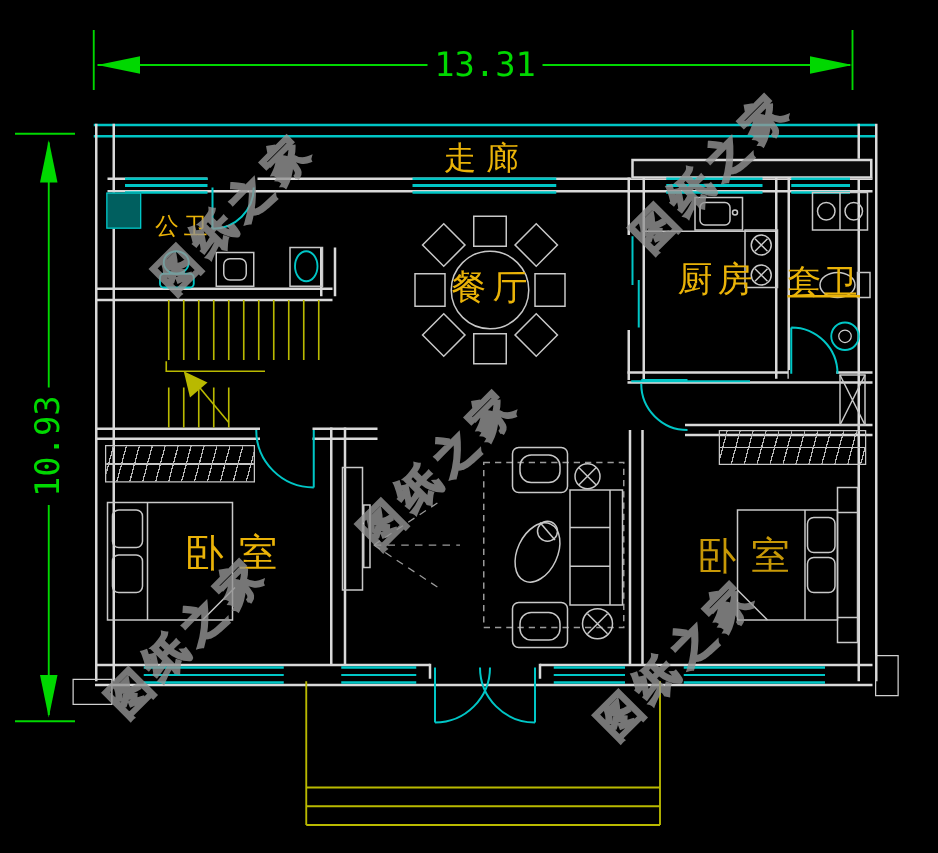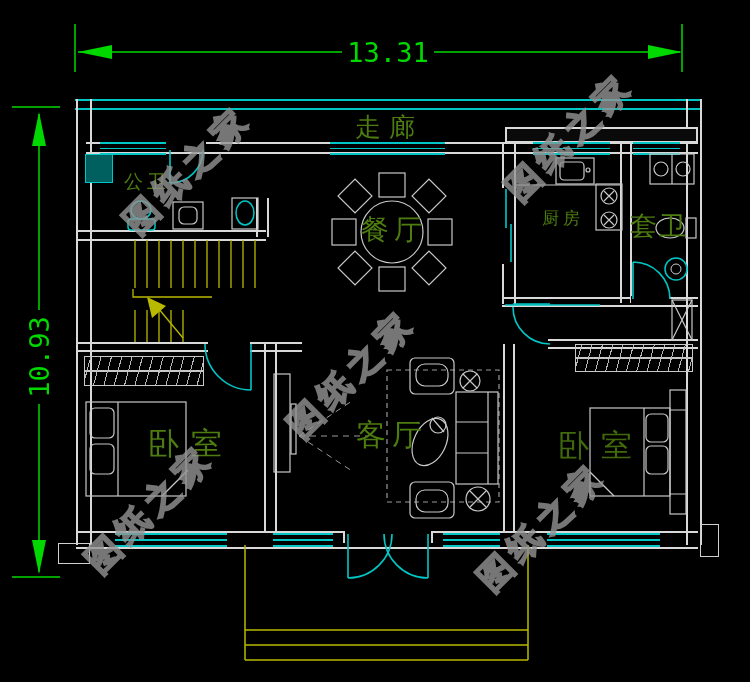--- a/index.html
+++ b/index.html
@@ -11,21 +11,21 @@
   .wallV{border-left:2px solid #d9d9d9;border-right:2px solid #d9d9d9;z-index:1;}
   .wallHt{border-top:2px solid #00c6c6;border-bottom:2px solid #00c6c6;z-index:1;}
   .thickband{background:#0a0a0a;border:2px solid #d9d9d9;z-index:1;}
   .gap{background:#000;z-index:2;}
   
   .winH{border-top:2px solid #00c6c6;border-bottom:2px solid #00c6c6;
         background:linear-gradient(to bottom,transparent 40%,#00c6c6 40%,#00c6c6 60%,transparent 60%);z-index:3;}
   .tealbox{background:#005f5f;border:1px solid #00c6c6;z-index:3;}
   .stepbox{border:1px solid #cfcfcf;z-index:1;}
   svg.lines{position:absolute;left:0;top:0;z-index:4;}
-  .lbl{position:absolute;color:#4d7c0f;white-space:nowrap;z-index:5;line-height:1;}
+  .lbl{position:absolute;color:#eab308;white-space:nowrap;z-index:5;line-height:1;}
   .dim{position:absolute;color:#00d800;font-family:"DejaVu Sans Mono",monospace;
        white-space:nowrap;z-index:5;line-height:1;}
   .dim-v{transform:translate(-50%,-50%) rotate(-90deg);}
   .dim-h{transform:translate(-50%,-50%);}
   .wm{position:absolute;z-index:6;color:#222;-webkit-text-stroke:2px #949494;
       font-weight:bold;font-size:34px;letter-spacing:7px;white-space:nowrap;
       transform:translate(-50%,-50%) rotate(-45deg);opacity:.8;}
   .sketchy{opacity:.85;}
 </style>
 </head>
@@ -207,24 +207,23 @@
   <div class="abs" style="left:575px;top:332px;width:116px;height:26px;border:1px solid #c8c8c8;z-index:3;
               background:repeating-linear-gradient(105deg,transparent 0 5px,#b8b8b8 5px 6px,transparent 6px 10px),
               linear-gradient(to bottom,transparent 47%,#c8c8c8 47%,#c8c8c8 53%,transparent 53%);"></div>
 
   <div class="dim dim-h" style="left:388px;top:40px;font-size:27px;">13.31</div>
   <div class="dim dim-v" style="left:39px;top:345px;font-size:27px;">10.93</div>
 
   <div class="lbl" style="left:355px;top:102px;font-size:26px;letter-spacing:8px;">走廊</div>
   <div class="lbl" style="left:124px;top:160px;font-size:19px;letter-spacing:4px;">公卫</div>
   <div class="lbl" style="left:361px;top:204px;font-size:28px;letter-spacing:5px;">餐厅</div>
-  <div class="lbl" style="left:542px;top:198px;font-size:17px;letter-spacing:4px;">厨房</div>
-  <div class="lbl" style="left:630px;top:200px;font-size:27px;letter-spacing:2px;">套卫</div>
+  <div class="lbl" style="left:542px;top:198px;font-size:28px;letter-spacing:4px;">厨房</div>
+  <div class="lbl" style="left:630px;top:200px;font-size:27px;letter-spacing:2px;text-decoration:underline;">套卫</div>
   <div class="lbl" style="left:148px;top:416px;font-size:31px;letter-spacing:12px;">卧室</div>
-  <div class="lbl" style="left:356px;top:408px;font-size:30px;letter-spacing:6px;">客厅</div>
   <div class="lbl sketchy" style="left:558px;top:418px;font-size:31px;letter-spacing:12px;">卧室</div>
 
   <div class="wm" style="left:188px;top:158px;">图纸之家</div>
   <div class="wm" style="left:570px;top:125px;">图纸之家</div>
   <div class="wm" style="left:352px;top:362px;">图纸之家</div>
   <div class="wm" style="left:150px;top:497px;">图纸之家</div>
   <div class="wm" style="left:542px;top:515px;">图纸之家</div>
 
 </div>
 

